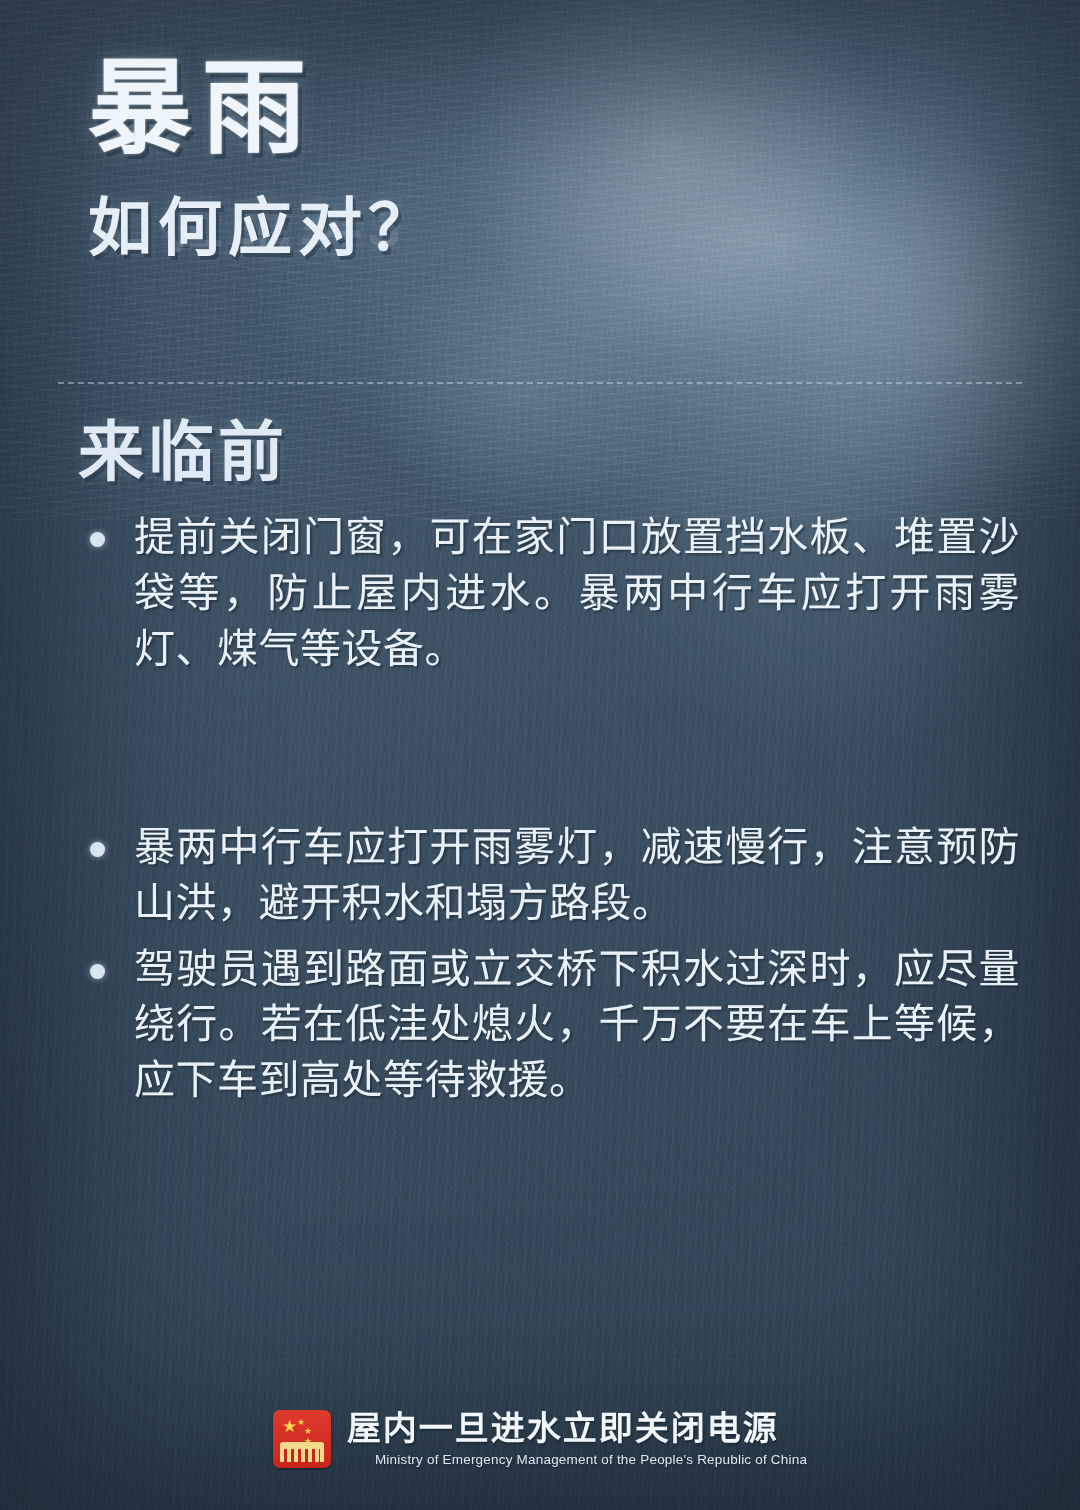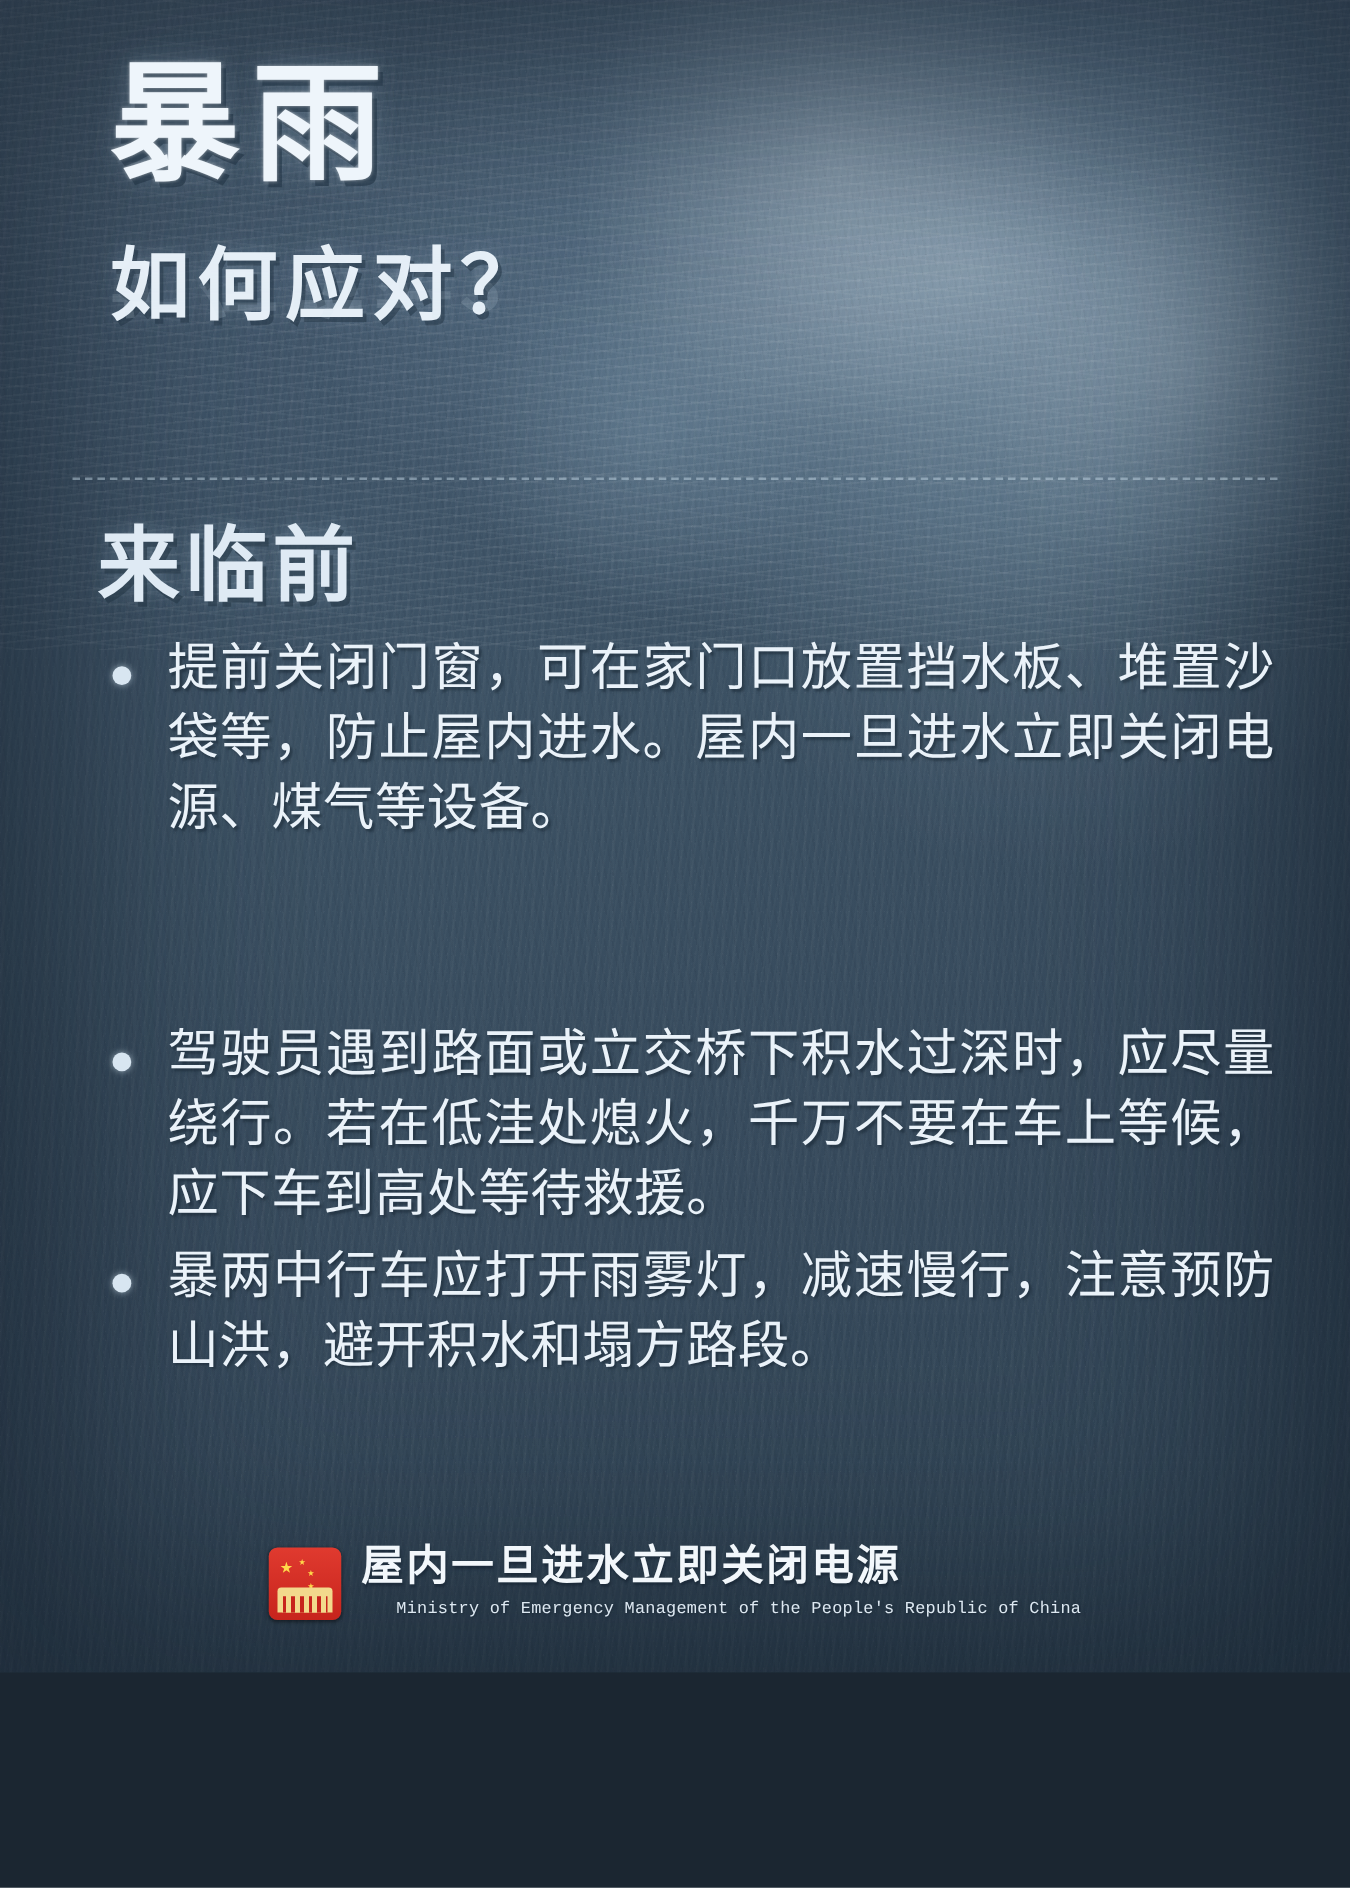--- a/index.html
+++ b/index.html
@@ -7,26 +7,25 @@
     margin: 0;
     padding: 0;
     background: #1b2631;
   }
   body {
     font-family: "Liberation Sans", "DejaVu Sans", sans-serif;
   }
   .poster {
     position: relative;
     width: 1080px;
-    height: 1338px;
+    height: 1510px;
     overflow: hidden;
     background:
       radial-gradient(ellipse 720px 420px at 72% 16%, rgba(168,192,210,0.55) 0%, rgba(120,150,175,0.28) 45%, rgba(60,84,106,0.05) 75%),
       linear-gradient(165deg, #4a5f72 0%, #41566a 22%, #3b5062 45%, #36495b 68%, #2f4252 100%);
-    font-family: Liberation Mono, monospace;
   }
   
   .tex-a, .tex-b, .tex-c, .tex-d, .grain {
     position: absolute;
     inset: 0;
     pointer-events: none;
   }
   .tex-a {
     background:
       repeating-linear-gradient(100deg, rgba(255,255,255,0.045) 0px, rgba(255,255,255,0.045) 1px, rgba(0,0,0,0) 2px, rgba(0,0,0,0) 5px),
@@ -251,28 +250,28 @@
       <div class="main-title">暴雨</div>
       <div class="sub-title">如何应对？</div>
       <div class="sub-title-reflection">如何应对？</div>
     </div>
 
     <div class="divider"></div>
 
     <div class="section sec-before">
       <h2 class="section-title">来临前</h2>
       <ul class="bullets">
-        <li>提前关闭门窗，可在家门口放置挡水板、堆置沙袋等，防止屋内进水。屋内一旦进水立即关闭电源、煤气等设备。</li>
+        <li>提前关闭门窗，可在家门口放置挡水板、堆置沙袋等，防止屋内进水。暴两中行车应打开雨雾灯、煤气等设备。</li>
       </ul>
     </div>
 
     <div class="section sec-after">
       <ul class="bullets">
+        <li>暴两中行车应打开雨雾灯，减速慢行，注意预防山洪，避开积水和塌方路段。</li>
         <li>驾驶员遇到路面或立交桥下积水过深时，应尽量绕行。若在低洼处熄火，千万不要在车上等候，应下车到高处等待救援。</li>
-        <li>暴两中行车应打开雨雾灯，减速慢行，注意预防山洪，避开积水和塌方路段。</li>
       </ul>
     </div>
 
     <div class="footer">
       <div class="emblem">
         <span class="star">★</span>
         <span class="star s2">★</span>
         <span class="star s3">★</span>
         <span class="star s4">★</span>
         <span class="star s5">★</span>

